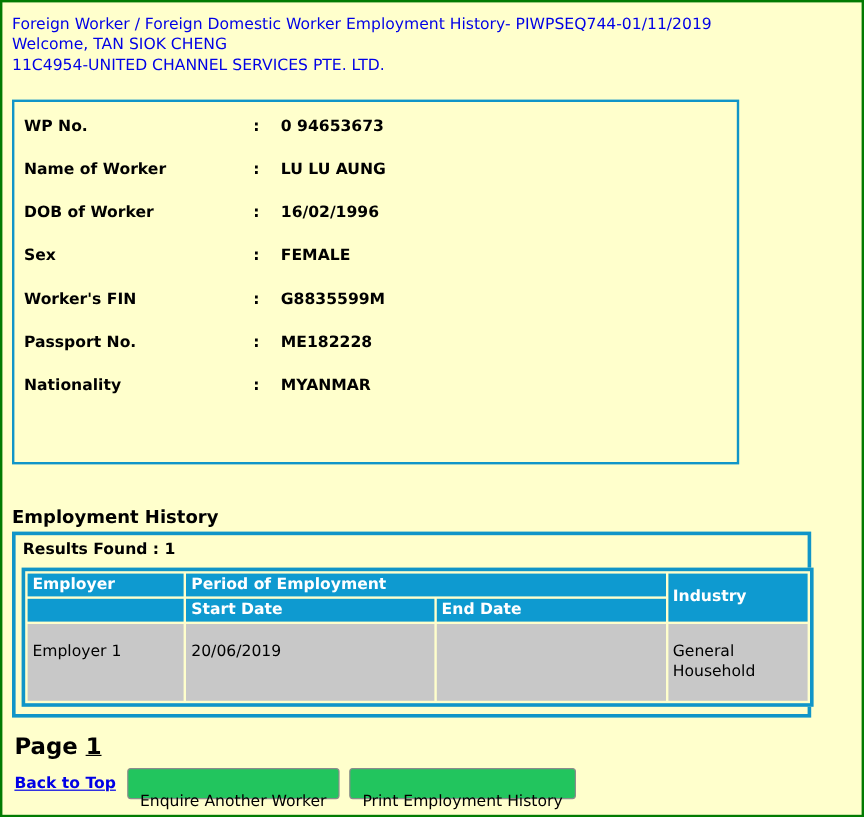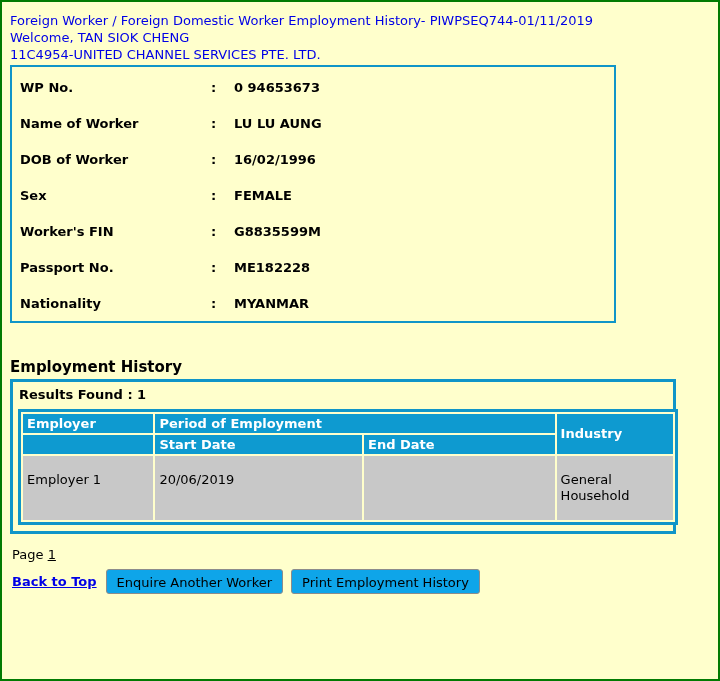--- a/index.html
+++ b/index.html
@@ -19,23 +19,23 @@
   
   .section-heading {
     font-size: 15px; font-weight: bold; color: #000;
     margin: 0; line-height: 18px; letter-spacing: 0px;
   }
   .wd-heading { margin-top: 33px; }
   .eh-heading { margin-top: 35px; }
 
   
   .details-box {
-    box-sizing: border-box; width: 606px; height: 258px;
+    box-sizing: border-box; width: 606px; height: 304px;
     border: 2px solid var(--box-border-blue, #1095C8);
-    margin-top: 2px; padding: 13px 8px 0 8px;
+    margin-top: 20px; padding: 13px 8px 0 8px;
   }
   .detail-row { display: flex; height: 36px; align-items: flex-start;
                 font-size: 13px; font-weight: bold; line-height: 16px; }
   .detail-row .lbl   { width: 191px; }
   .detail-row .colon { width: 23px; }
 
   
   .eh-box {
     box-sizing: border-box; width: 666px;
     border: 3px solid var(--box-border-blue, #1095C8);
@@ -59,31 +59,31 @@
     background: var(--row-gray, #C8C8C8);
     font-size: 13px; font-weight: normal; text-align: left;
     padding: 16px 4px; vertical-align: top; line-height: 16px; height: 30px;
   }
   .col-employer { width: 130px; }
   .col-start    { width: 206px; }
   .col-end      { width: 190px; }
   .col-industry { width: 116px; }
 
   
-  .page-row { margin-top: 13px; font-size: 13px; font-weight: normal; padding-left: 2px; }
+  .page-row { margin-top: 13px; font-size: 19px; font-weight: bold; padding-left: 2px; }
   .page-num { text-decoration: underline; color: #000; cursor: pointer; }
   .footer-row { margin-top: 7px; display: flex; align-items: center; padding-left: 2px; }
   .back-link {
     color: var(--header-text-blue, #0000E6); font-size: 13px; font-weight: bold;
     text-decoration: underline; cursor: pointer; margin-right: 9px;
   }
   button.gov-btn {
     font-family: "DejaVu Sans", sans-serif; font-size: 13px; color: #000;
-    background: #0ea5e9; border: 1px solid #8C8C8C; border-radius: 3px;
-    padding: 5px 10px 4px 10px; margin-right: 8px; height: 25px; cursor: pointer;
+    background: #22c55e; border: 1px solid #8C8C8C; border-radius: 3px;
+    padding: 20px 10px 4px 10px; margin-right: 8px; height: 25px; cursor: pointer;
   }
 </style>
 </head>
 <body>
 
 <div class="content">
 
   <div class="hdr">
     <div>Foreign Worker / Foreign Domestic Worker Employment History- PIWPSEQ744-01/11/2019</div>
     <div>Welcome, TAN SIOK CHENG</div>

